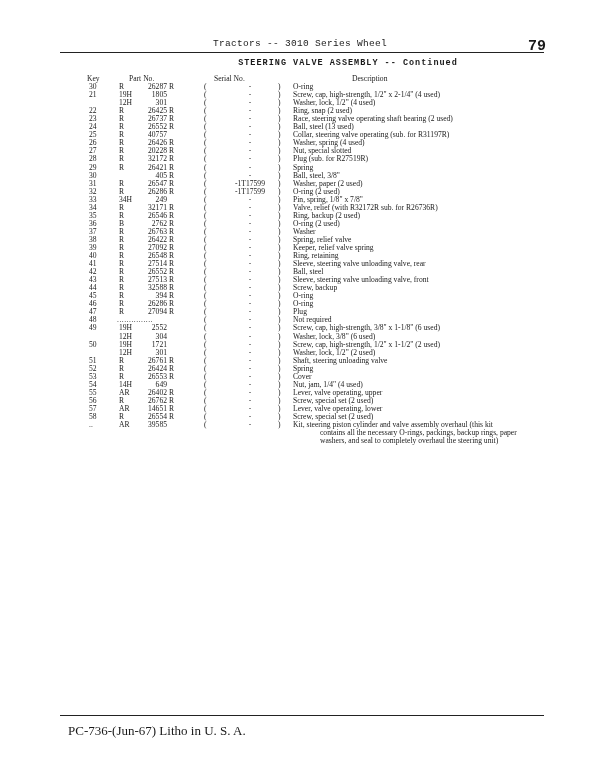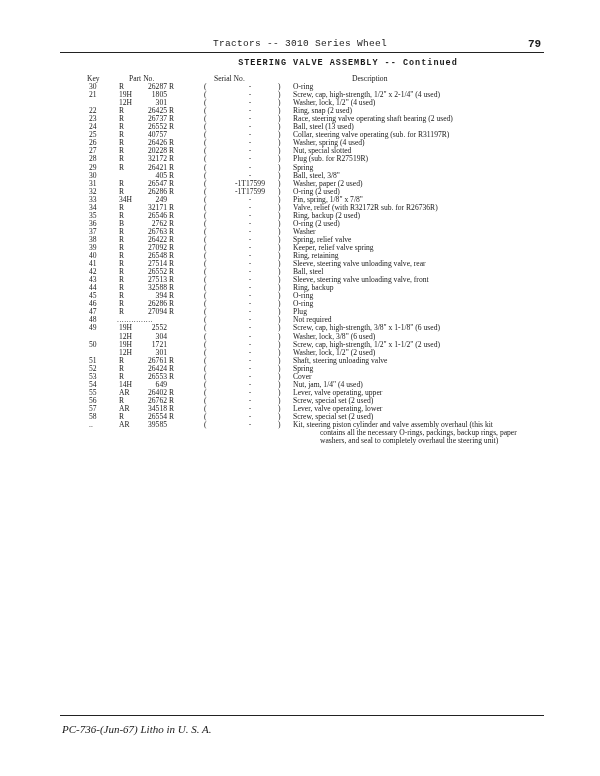--- a/index.html
+++ b/index.html
@@ -1,21 +1,21 @@
 <!DOCTYPE html>
 <html><head>
 <meta charset="utf-8">
 <style>
   html, body { margin:0; padding:0; background:#ffffff; }
   body { width:600px; height:776px; position:relative; overflow:hidden;
          font-family:"Liberation Serif", serif; color:#1a1a1a; }
   .header-title { position:absolute; top:38px; left:0; width:600px; text-align:center;
          font-family:"Liberation Mono", monospace; font-size:9.5px; font-weight:normal; letter-spacing:0.3px; }
   .page-num { position:absolute; top:38px; left:528px; font-family:"Liberation Mono", monospace;
-         font-size:11px; font-weight:bold; }
+         font-size:15px; font-weight:bold; }
   .rule-top { position:absolute; top:52px; left:60px; width:484px; height:0; border-top:1.5px solid #222; }
   .section-title { position:absolute; top:58px; left:0; width:600px; text-align:center;
          font-family:"Liberation Mono", monospace; font-size:8.5px; font-weight:bold; letter-spacing:1px;padding-left:48px; }
   .table { position:absolute; top:75px; left:60px; width:490px; font-size:7.6px; line-height:8.05px;margin-left:27px; }
   .row { position:relative; height:8.05px; white-space:nowrap; }
   .c-key { position:absolute; left:2px; }
   .c-pre { position:absolute; left:32px; }
   .c-num { position:absolute; left:48px; width:32px; text-align:right; }
   .c-suf { position:absolute; left:82px; }
   .c-dots { position:absolute; left:30px; letter-spacing:0.5px; }
@@ -23,21 +23,21 @@
   .c-serial { position:absolute; left:128px; width:70px; text-align:center; }
   .c-rp { position:absolute; left:191px; }
   .c-desc { position:absolute; left:206px; }
   .hdr .c-key { left:0; }
   .hdr .c-partno { position:absolute; left:42px; }
   .hdr .c-serialh { position:absolute; left:127px; }
   .hdr .c-desch { position:absolute; left:265px; }
   .cont { position:relative; height:8.05px; white-space:nowrap; }
   .cont span { position:absolute; left:218px;padding-left:15px; }
   .rule-bottom { position:absolute; top:715px; left:60px; width:484px; height:0; border-top:1.5px solid #222; }
-  .footer { position:absolute; top:723px; left:62px; font-size:11px;font-style:italic; }
+  .footer { position:absolute; top:723px; left:68px; font-size:13px; }
 </style>
 </head>
 <body>
 
 <div class="header-title">Tractors -- 3010 Series Wheel</div>
 <div class="page-num">79</div>
 <div class="rule-top"></div>
 <div class="section-title">STEERING VALVE ASSEMBLY -- Continued</div>
 
 <div class="table" id="parts-table">
@@ -298,21 +298,21 @@
       <span class="c-desc">Sleeve, steering valve unloading valve, front</span>
     </div>
     <div class="row">
       <span class="c-key">44</span>
       <span class="c-pre">R</span>
       <span class="c-num">32588</span>
       <span class="c-suf">R</span>
       <span class="c-lp">(</span>
       <span class="c-serial">-</span>
       <span class="c-rp">)</span>
-      <span class="c-desc">Ring, backup</span>
+      <span class="c-desc">Screw, backup</span>
     </div>
     <div class="row">
       <span class="c-key">45</span>
       <span class="c-pre">R</span>
       <span class="c-num">394</span>
       <span class="c-suf">R</span>
       <span class="c-lp">(</span>
       <span class="c-serial">-</span>
       <span class="c-rp">)</span>
       <span class="c-desc">O-ring</span>
@@ -441,21 +441,21 @@
       <span class="c-num">26762</span>
       <span class="c-suf">R</span>
       <span class="c-lp">(</span>
       <span class="c-serial">-</span>
       <span class="c-rp">)</span>
       <span class="c-desc">Screw, special set (2 used)</span>
     </div>
     <div class="row">
       <span class="c-key">57</span>
       <span class="c-pre">AR</span>
-      <span class="c-num">34518</span>
+      <span class="c-num">14651</span>
       <span class="c-suf">R</span>
       <span class="c-lp">(</span>
       <span class="c-serial">-</span>
       <span class="c-rp">)</span>
       <span class="c-desc">Lever, valve operating, lower</span>
     </div>
     <div class="row">
       <span class="c-key">58</span>
       <span class="c-pre">R</span>
       <span class="c-num">26554</span>

